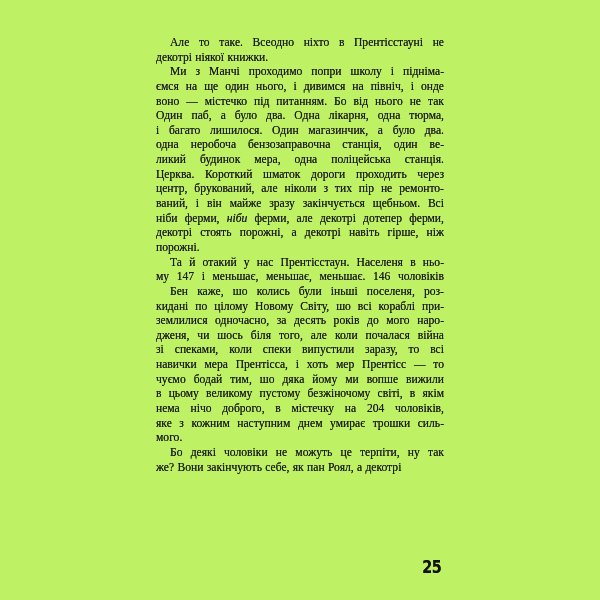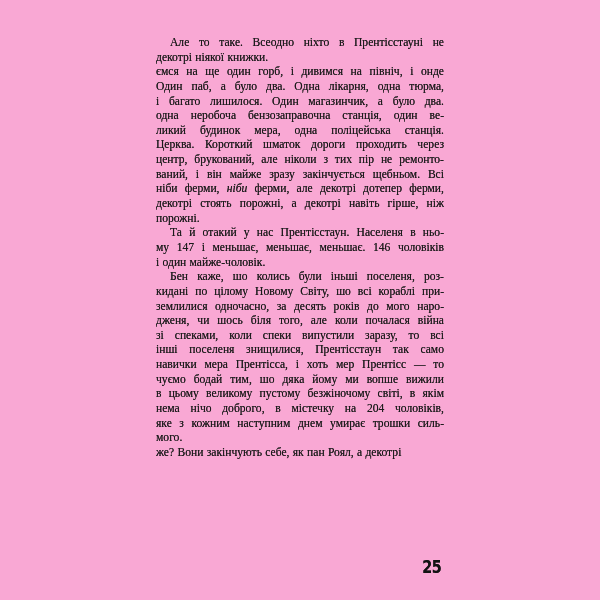--- a/index.html
+++ b/index.html
@@ -44,46 +44,47 @@
     letter-spacing: -0.5px;
     color: #121212;
     transform: scaleX(0.82);
     transform-origin: 100% 50%;
     text-shadow: 0 0 0.4px rgba(0,0,0,0.7);
   }
 </style>
 </head>
 <body>
 
-<div class="canvas" style="background: #f9a8d4;">
+<div class="canvas" style="background: #bef264;">
   <div class="text-block" style="color: rgb(27, 27, 27);">
       <div class="line first">Але то таке. Всеодно ніхто в Прентісстауні не</div>
       <div class="line last">декотрі ніякої книжки.</div>
-      <div class="line">ємся на ще один горб, і дивимся на північ, і онде</div>
+      <div class="line first">Ми з Манчі проходимо попри школу і підніма-</div>
+      <div class="line">ємся на ще один нього, і дивимся на північ, і онде</div>
+      <div class="line">воно — містечко під питанням. Бо від нього не так</div>
       <div class="line">Один паб, а було два. Одна лікарня, одна тюрма,</div>
       <div class="line">і багато лишилося. Один магазинчик, а було два.</div>
       <div class="line">одна неробоча бензозаправочна станція, один ве-</div>
       <div class="line">ликий будинок мера, одна поліцейська станція.</div>
       <div class="line">Церква. Короткий шматок дороги проходить через</div>
       <div class="line">центр, брукований, але ніколи з тих пір не ремонто-</div>
       <div class="line">ваний, і він майже зразу закінчується щебньом. Всі</div>
       <div class="line">ніби ферми, <i>ніби</i> ферми, але декотрі дотепер ферми,</div>
       <div class="line">декотрі стоять порожні, а декотрі навіть гірше, ніж</div>
       <div class="line last">порожні.</div>
       <div class="line first">Та й отакий у нас Прентісстаун. Населеня в ньо-</div>
       <div class="line">му 147 і меньшає, меньшає, меньшає. 146 чоловіків</div>
-      <div class="line last">і один майже-чоловік.</div>
       <div class="line first">Бен каже, шо колись були іньші поселеня, роз-</div>
       <div class="line">кидані по цілому Новому Світу, шо всі кораблі при-</div>
       <div class="line">землилися одночасно, за десять років до мого наро-</div>
       <div class="line">дженя, чи шось біля того, але коли почалася війна</div>
       <div class="line">зі спеками, коли спеки випустили заразу, то всі</div>
-      <div class="line">інші поселеня знищилися, Прентісстаун так само</div>
       <div class="line">навички мера Прентісса, і хоть мер Прентісс — то</div>
       <div class="line">чуємо бодай тим, шо дяка йому ми вопше вижили</div>
       <div class="line">в цьому великому пустому безжіночому світі, в якім</div>
       <div class="line">нема нічо доброго, в містечку на 204 чоловіків,</div>
       <div class="line">яке з кожним наступним днем умирає трошки силь-</div>
       <div class="line last">мого.</div>
+      <div class="line first">Бо деякі чоловіки не можуть це терпіти, ну так</div>
       <div class="line last">же? Вони закінчують себе, як пан Роял, а декотрі</div>
     </div>
   <div class="page-number">25</div>
 </div>
 
 </body></html>

